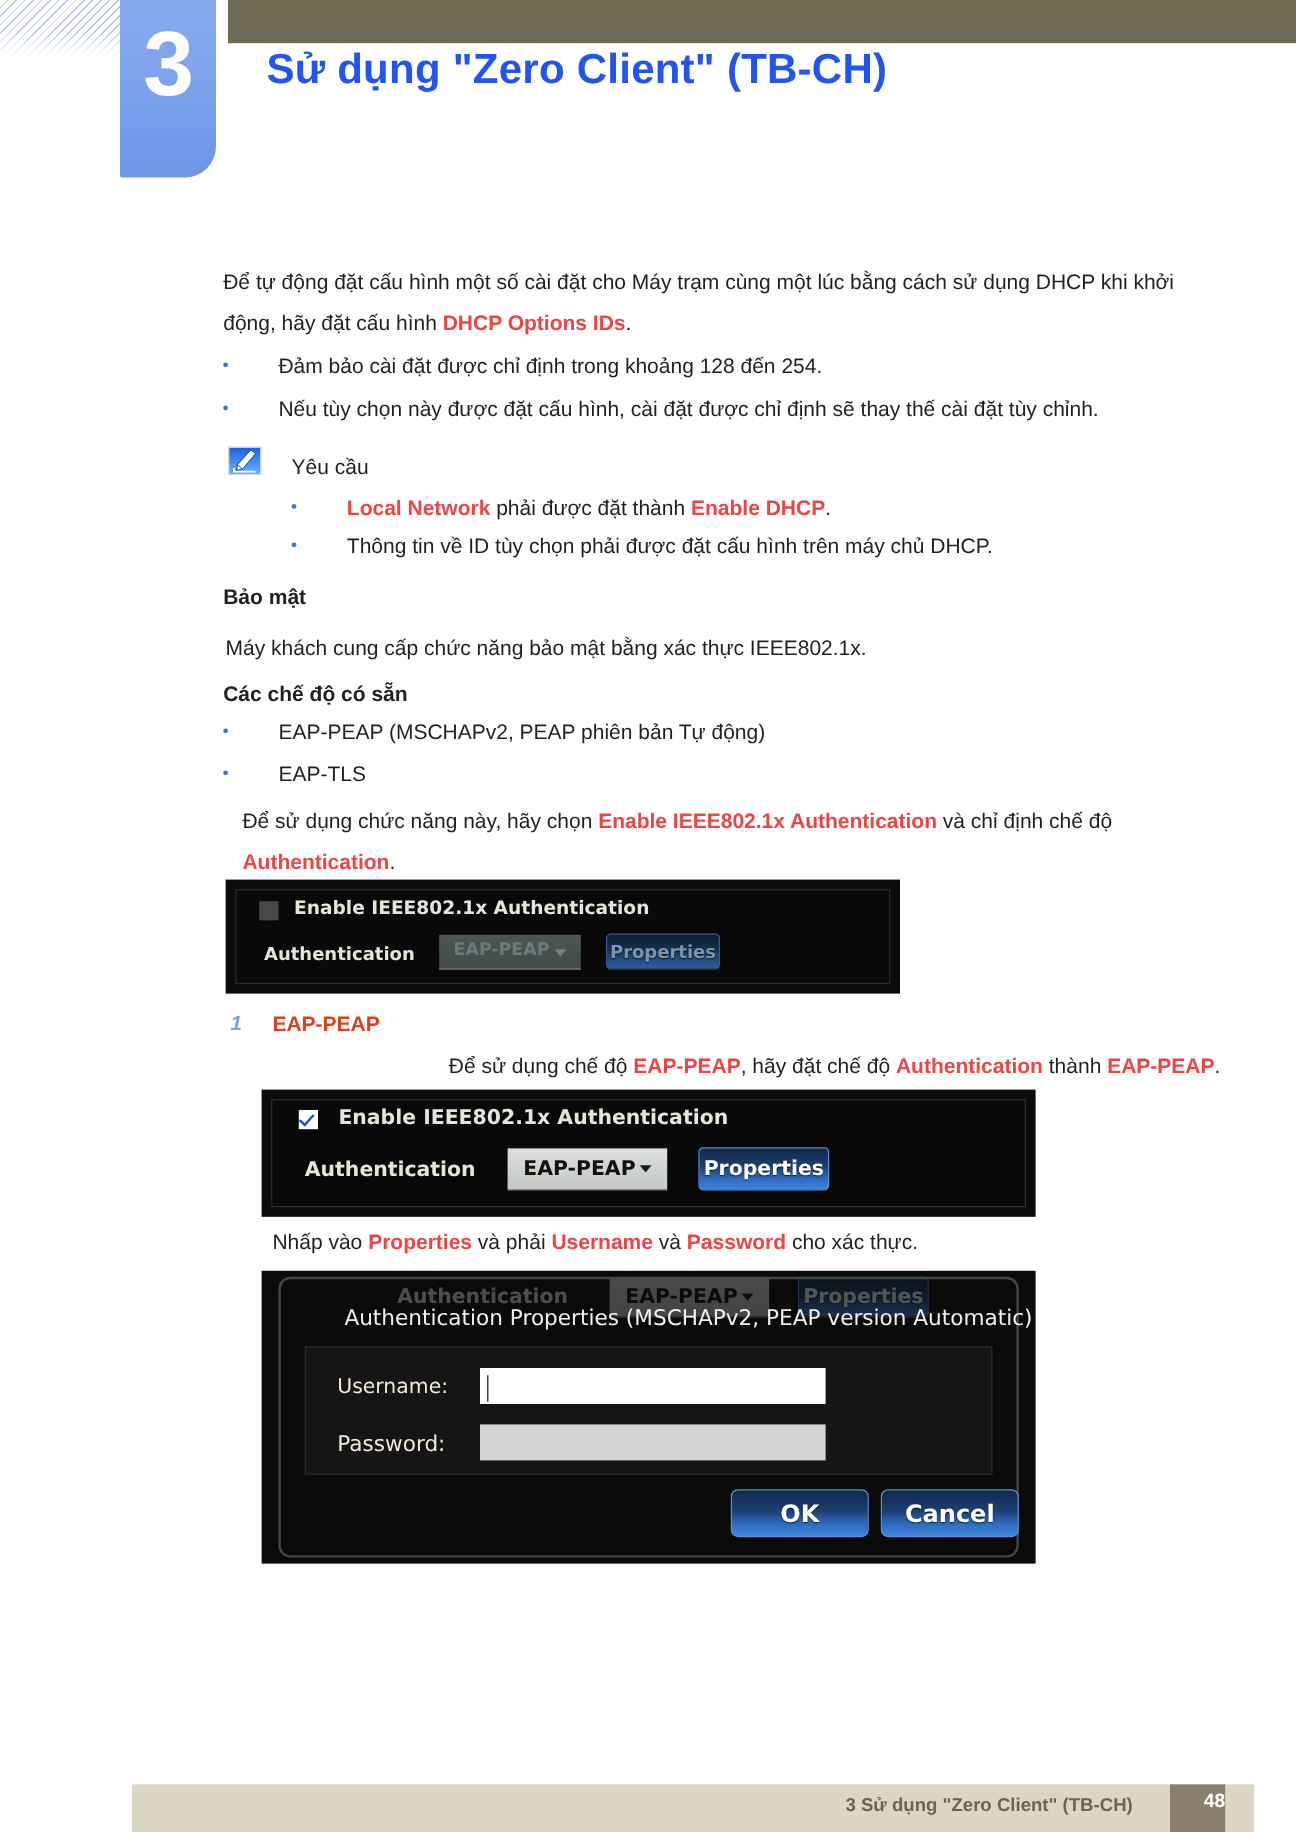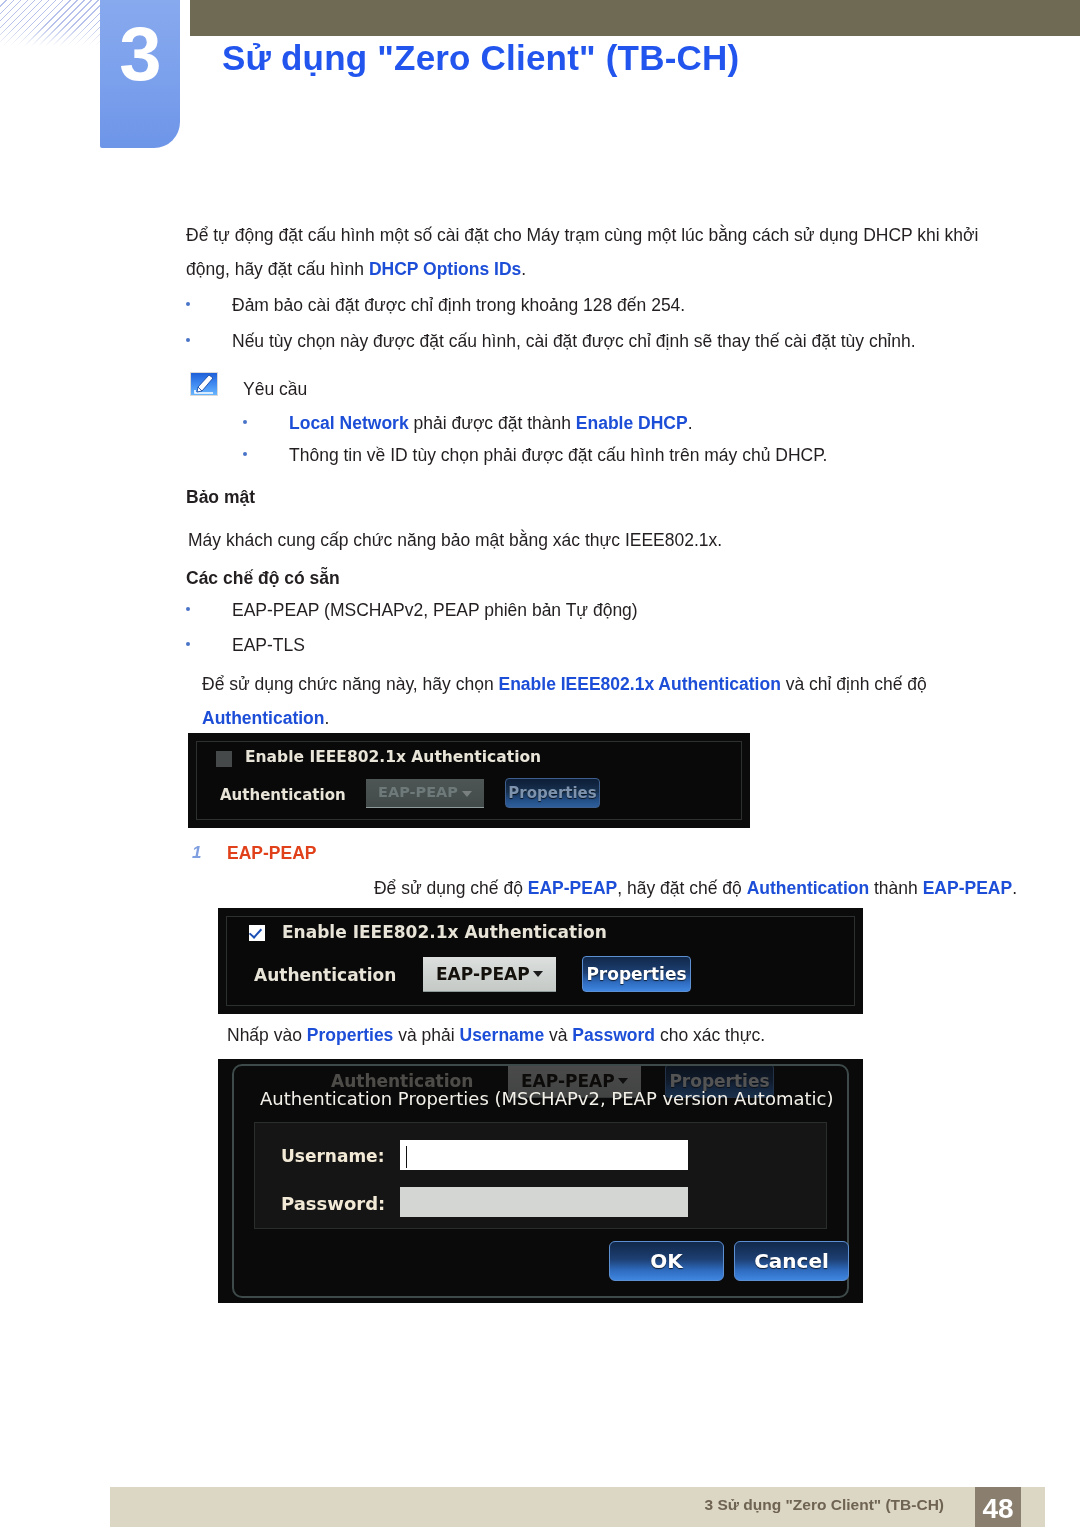--- a/index.html
+++ b/index.html
@@ -66,21 +66,21 @@
     letter-spacing: .2px;
     white-space: nowrap;
   }
 
   p, .para {
     margin: 0;
     font-size: 17.5px;
     line-height: 34px;
     color: #231f20;
   }
-  .b-or   { color: #1d4ed8; font-weight: bold; }
+  .b-or   { color: #ef4444; font-weight: bold; }
 
   .abs { position: absolute; }
 
   
   .bullet {
     position: absolute;
     font-size: 17.5px;
     line-height: 30px;
   }
   .bullet .dot {
@@ -184,25 +184,26 @@
   .btn3d.dim { color:#7d93ae; border-color:#3e5f8d;
     background: linear-gradient(180deg,#0d1d36 0%, #17314f 45%, #234e86 75%, #2d5f9c 100%); }
 
   
   .ghost { position:absolute; opacity:.30; }
 
   .dlg-title {
     position:absolute;
     color:#f2f0e8;
     white-space:nowrap;
+    margin-left:27px;
   }
   .fld-label {
     position:absolute;
     color:#f2ead6;
-    font-weight:bold;
+    font-weight:normal;
     white-space:nowrap;
   }
   .fld {
     position:absolute;
     box-sizing:border-box;
   }
   .fld.white { background:#ffffff; }
   .fld.grey  { background:#d4d6d4; }
   .caret {
     position:absolute;
@@ -242,22 +243,22 @@
   .footer-pagebox {
     position:absolute;
     left:975px; top:1487px;
     width:46px; height:40px;
     background:#8a7e6e;
   }
   .footer-pagenum {
     position:absolute;
     left:975px; top:1493px;
     width:46px;
-    text-align:center;
-    font-size:28px;
+    text-align:right;
+    font-size:16px;
     font-weight:bold;
     color:#ffffff;
   }
 </style>
 </head>
 <body>
 
 <div class="hatch"></div>
 <div class="olive-bar"></div>
 <div class="chap-tab"></div>

